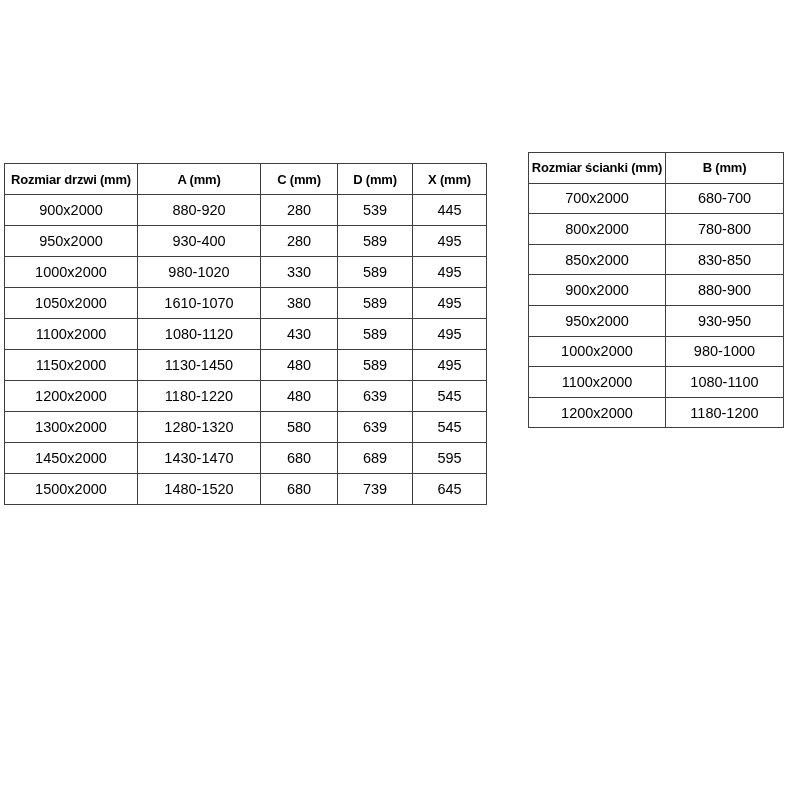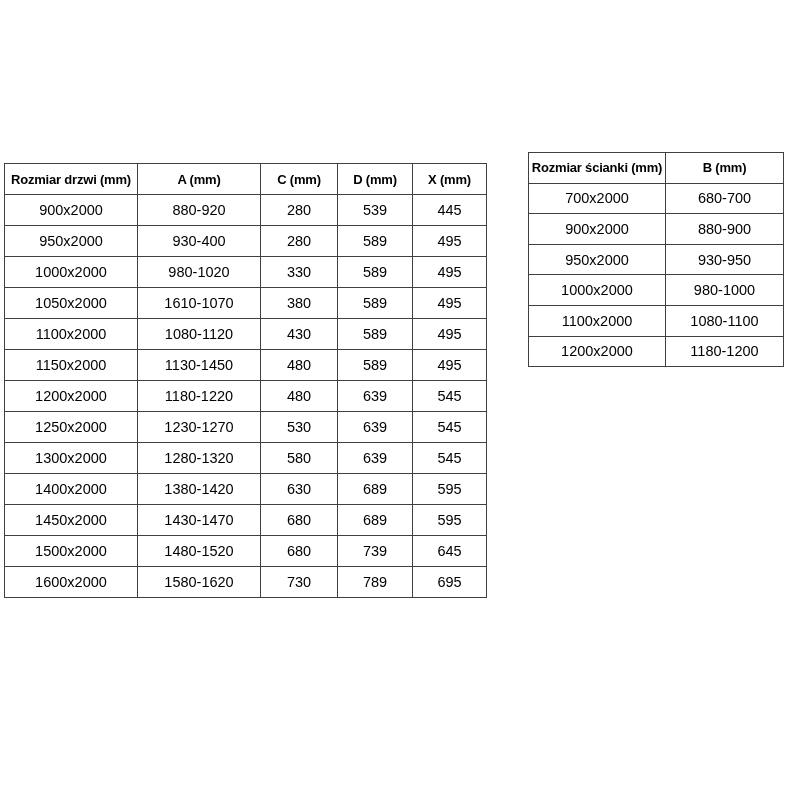--- a/index.html
+++ b/index.html
@@ -122,60 +122,39 @@
           <td>495</td>
         </tr>
         <tr>
           <td>1200x2000</td>
           <td>1180-1220</td>
           <td>480</td>
           <td>639</td>
           <td>545</td>
         </tr>
         <tr>
-          <td>1250x2000</td>
-          <td>1230-1270</td>
-          <td>530</td>
-          <td>639</td>
-          <td>545</td>
-        </tr>
-        <tr>
           <td>1300x2000</td>
           <td>1280-1320</td>
           <td>580</td>
           <td>639</td>
           <td>545</td>
         </tr>
         <tr>
-          <td>1400x2000</td>
-          <td>1380-1420</td>
-          <td>630</td>
-          <td>689</td>
-          <td>595</td>
-        </tr>
-        <tr>
           <td>1450x2000</td>
           <td>1430-1470</td>
           <td>680</td>
           <td>689</td>
           <td>595</td>
         </tr>
         <tr>
           <td>1500x2000</td>
           <td>1480-1520</td>
           <td>680</td>
           <td>739</td>
           <td>645</td>
-        </tr>
-        <tr>
-          <td>1600x2000</td>
-          <td>1580-1620</td>
-          <td>730</td>
-          <td>789</td>
-          <td>695</td>
         </tr>
       </tbody>
     </table>
 
   <table class="spec walls">
     <colgroup>
       <col style="width:137px">
       <col style="width:118px">
     </colgroup>
   <thead>
@@ -183,20 +162,28 @@
           <th>Rozmiar ścianki (mm)</th>
           <th>B (mm)</th>
         </tr>
       </thead>
       <tbody>
         <tr>
           <td>700x2000</td>
           <td>680-700</td>
         </tr>
         <tr>
+          <td>800x2000</td>
+          <td>780-800</td>
+        </tr>
+        <tr>
+          <td>850x2000</td>
+          <td>830-850</td>
+        </tr>
+        <tr>
           <td>900x2000</td>
           <td>880-900</td>
         </tr>
         <tr>
           <td>950x2000</td>
           <td>930-950</td>
         </tr>
         <tr>
           <td>1000x2000</td>
           <td>980-1000</td>

